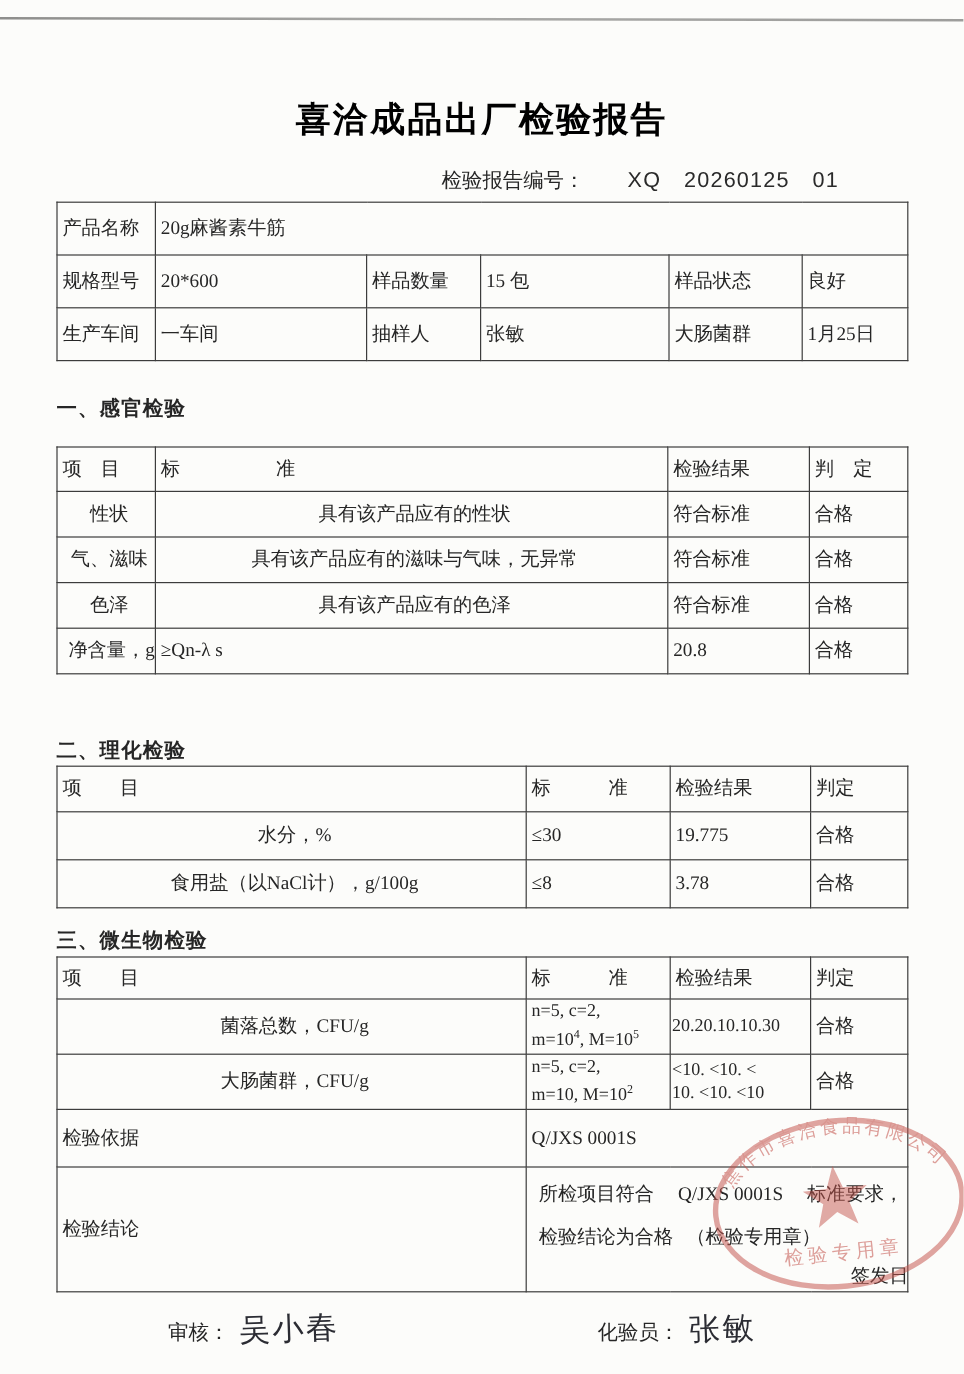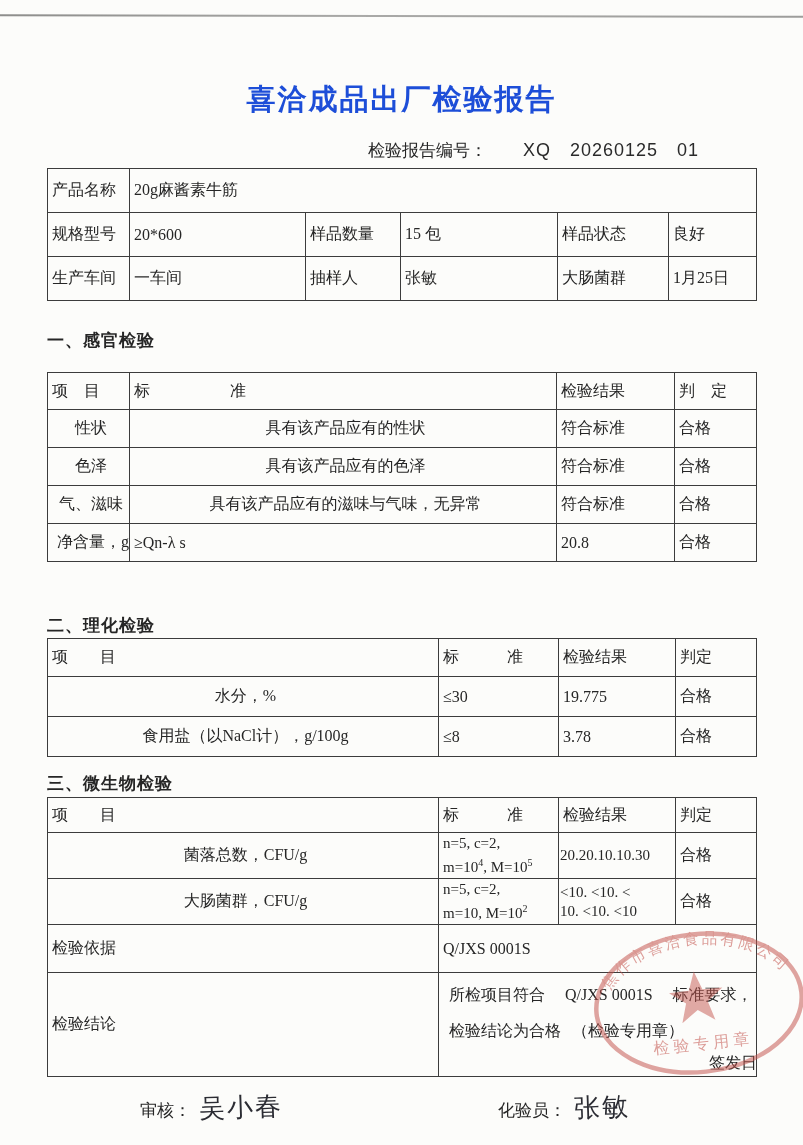--- a/index.html
+++ b/index.html
@@ -9,21 +9,21 @@
     font-family:"Liberation Serif","DejaVu Serif",serif;
     color:#262626;
   }
   .abs{position:absolute;}
   
   .scanline{left:0;top:15px;width:803px;height:2px;
     background:linear-gradient(90deg,#8e8e8c 0%,#a9a9a7 45%,#9d9d9b 100%);
     transform:rotate(0.12deg);}
   .title{left:0;top:80px;width:803px;text-align:center;
     font-family:"Liberation Sans","DejaVu Sans",sans-serif;
-    font-size:29px;font-weight:bold;letter-spacing:2px;color:#1d4ed8;}
+    font-size:29px;font-weight:bold;letter-spacing:2px;color:#000000;}
   .reportno{top:138px;left:368px;font-size:17px;white-space:nowrap;}
   .reportno .val{font-family:"Liberation Sans","DejaVu Sans",sans-serif;
     font-size:18px;letter-spacing:1px;margin-left:36px;color:#2a2a2a;text-align:center;}
   table{border-collapse:collapse;table-layout:fixed;}
   td{border:1.6px solid #3c3c3c;font-size:16px;color:#262626;
      overflow:hidden;white-space:nowrap;padding:0 4px;vertical-align:middle;}
   td.c{}
   td.l{text-align:center;padding-left:9px;}
   .seclabel{left:47px;font-size:17px;font-weight:600;letter-spacing:1px;}
   .small2{font-size:15px;line-height:19px;white-space:normal;}
@@ -99,28 +99,28 @@
     <td class="c">检验结果</td>
     <td class="c">判　定</td>
   </tr>
   <tr style="height:38px">
     <td class="l">性状</td>
     <td class="l">具有该产品应有的性状</td>
     <td class="c">符合标准</td>
     <td class="c">合格</td>
   </tr>
   <tr style="height:38px">
+    <td class="l">气、滋味</td>
+    <td class="l">具有该产品应有的滋味与气味，无异常</td>
+    <td class="c">符合标准</td>
+    <td class="c">合格</td>
+  </tr>
+  <tr style="height:38px">
     <td class="l">色泽</td>
     <td class="l">具有该产品应有的色泽</td>
-    <td class="c">符合标准</td>
-    <td class="c">合格</td>
-  </tr>
-  <tr style="height:38px">
-    <td class="l">气、滋味</td>
-    <td class="l">具有该产品应有的滋味与气味，无异常</td>
     <td class="c">符合标准</td>
     <td class="c">合格</td>
   </tr>
   <tr style="height:38px">
     <td class="l">净含量，g</td>
     <td class="c">≥Qn-λ s</td>
     <td class="c">20.8</td>
     <td class="c">合格</td>
   </tr>
 </tbody>

